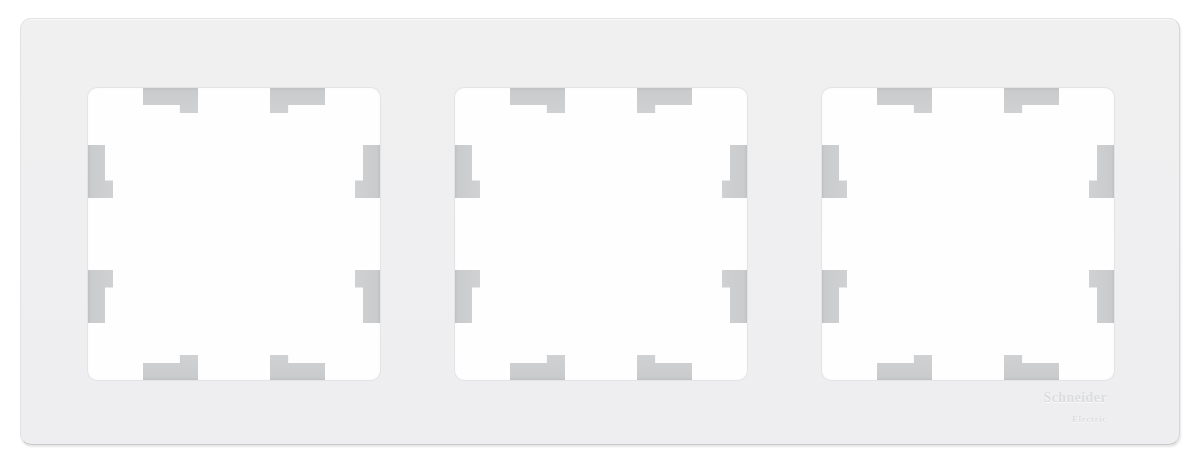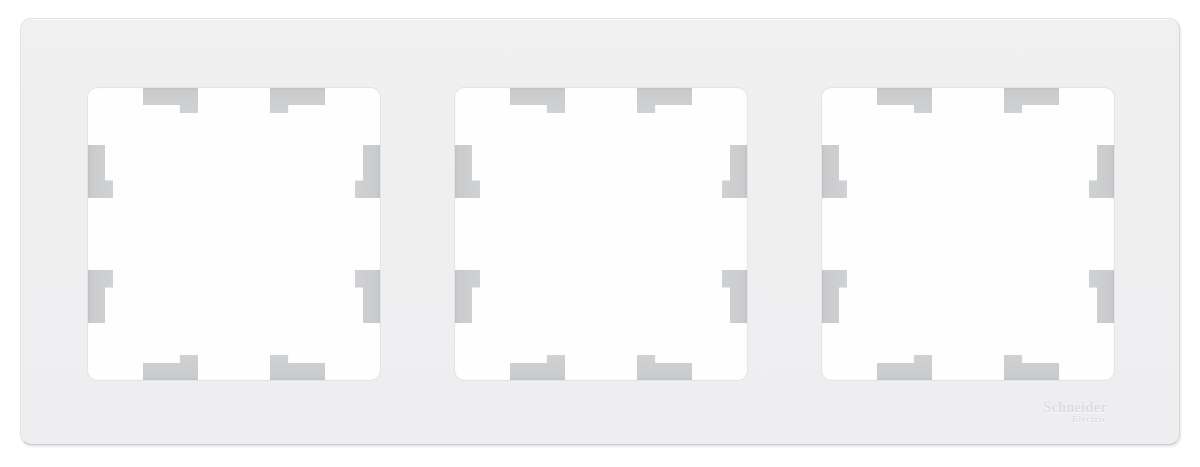--- a/index.html
+++ b/index.html
@@ -66,21 +66,21 @@
   
   .logo{
     position:absolute;right:72px;bottom:20px;text-align:right;
     color:var(--logo-text);
     font-family:"Liberation Serif", serif;
     font-weight:bold;
     text-shadow:0 1px 0 rgba(255,255,255,0.7);
     user-select:none;line-height:1;
   }
   .logo-line1{font-size:14px;letter-spacing:0.4px;}
-  .logo-line2{font-size:8px;letter-spacing:1px;margin-top:1px;}
+  .logo-line2{font-size:8px;letter-spacing:1px;margin-top:11px;}
 </style>
 </head>
 <body>
 
 <div class="stage">
   <div class="frame">
 
     <div class="opening o1">
       <div class="tab t-tl"></div>
       <div class="tab t-tr"></div>

